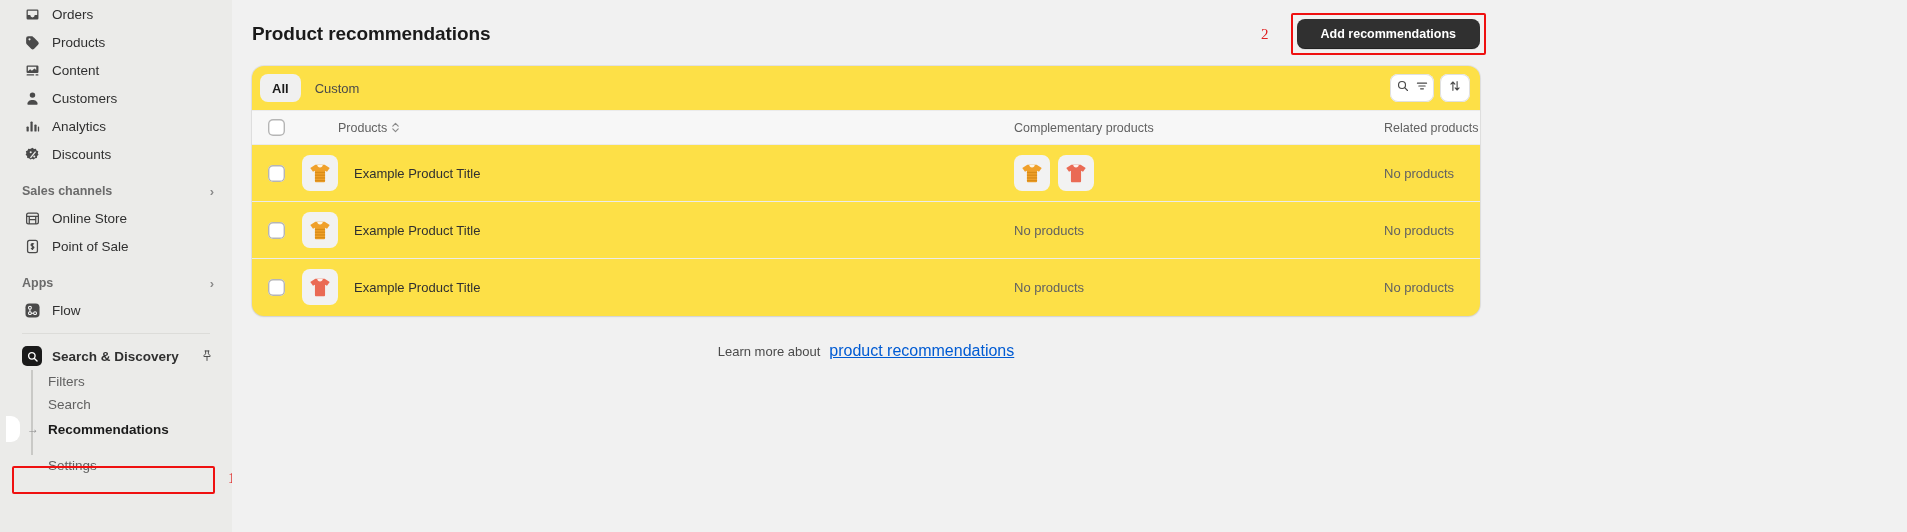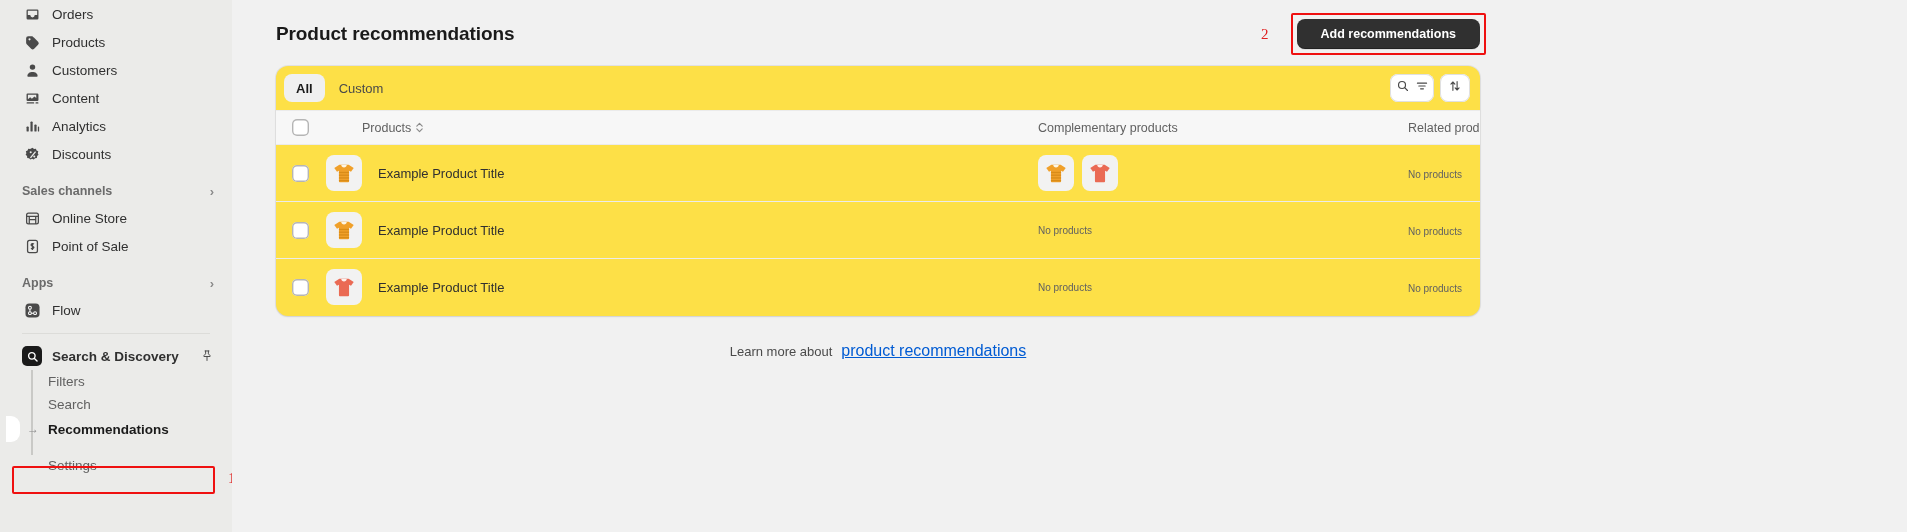--- a/index.html
+++ b/index.html
@@ -3,21 +3,21 @@
 <meta charset="utf-8">
 <style>
   * { box-sizing: border-box; margin: 0; padding: 0; }
   html, body {
     width: 1907px; height: 532px;
     font-family: "Liberation Sans", sans-serif;
     background: #f1f1f1;
     overflow: hidden;
     -webkit-font-smoothing: antialiased;
   }
-  .app { display: flex; width: 1522px; height: 532px; gap: 24px; }
+  .app { display: flex; width: 1522px; height: 532px; }
 
   
   .sidebar {
     width: 232px; min-width: 232px; height: 532px;
     background: #ebebe9;
     padding: 0 8px;
     position: relative;
     overflow: hidden;
   }
   .nav-item {
@@ -163,21 +163,21 @@
   .thumb {
     width: 36px; height: 36px; border-radius: 8px; background: #f2f2f2;
     display: flex; align-items: center; justify-content: center;
     overflow: hidden; flex: none;
   }
   .thumb svg { display: block; }
   .prod-title { font-size: 13px; color: #303030; }
 
   .comp-cell { padding-left: 14px; display: flex; align-items: center; gap: 8px; }
   .rel-cell { padding-left: 14px; }
-  .muted { color: #616161; font-size: 10px; }
+  .muted { color: #616161; font-size: 13px; }
   .foot-wrap { text-align: center; padding-top: 26px; }
   .link { color: #005bd3; text-decoration: underline; cursor: pointer; }
 </style>
 </head>
 <body>
 
 <div class="app">
 
   <div class="sidebar">
 
@@ -190,39 +190,39 @@
         </span>
         <span>Orders</span>
       </div>
       <div class="nav-item">
         <span class="nav-icon">
           <svg width="17" height="17" viewBox="0 0 20 20" fill="currentColor">
               <path d="M10.3 2.5H5a2.5 2.5 0 0 0-2.5 2.5v5.3c0 .67.26 1.3.73 1.77l5.2 5.2a2.5 2.5 0 0 0 3.54 0l4.6-4.6a2.5 2.5 0 0 0 0-3.54l-5.2-5.2a2.5 2.5 0 0 0-1.07-.43ZM6.5 7.5a1.25 1.25 0 1 1 0-2.5 1.25 1.25 0 0 1 0 2.5Z"></path>
             </svg>
         </span>
         <span>Products</span>
-      </div>
-      <div class="nav-item">
-        <span class="nav-icon">
-          <svg width="17" height="17" viewBox="0 0 20 20" fill="currentColor">
-              <circle cx="10" cy="6" r="3.2"></circle>
-              <path d="M4 16.5c0-2.8 2.7-4.6 6-4.6s6 1.8 6 4.6a.9.9 0 0 1-.9.9H4.9a.9.9 0 0 1-.9-.9Z"></path>
-            </svg>
-        </span>
-        <span>Customers</span>
       </div>
       <div class="nav-item">
         <span class="nav-icon">
           <svg width="17" height="17" viewBox="0 0 20 20" fill="currentColor">
               <path d="M3 5.3A1.3 1.3 0 0 1 4.3 4h11.4A1.3 1.3 0 0 1 17 5.3v6.4a1.3 1.3 0 0 1-1.3 1.3H4.3A1.3 1.3 0 0 1 3 11.7V5.3Zm1.6.2v5.3l2.6-2.3 2.1 1.9 3-2.9 2.1 2V5.5H4.6Z"></path>
               <rect x="3" y="14.5" width="9" height="1.5" rx=".7"></rect>
               <rect x="13.5" y="14.5" width="3.5" height="1.5" rx=".7"></rect>
             </svg>
         </span>
         <span>Content</span>
+      </div>
+      <div class="nav-item">
+        <span class="nav-icon">
+          <svg width="17" height="17" viewBox="0 0 20 20" fill="currentColor">
+              <circle cx="10" cy="6" r="3.2"></circle>
+              <path d="M4 16.5c0-2.8 2.7-4.6 6-4.6s6 1.8 6 4.6a.9.9 0 0 1-.9.9H4.9a.9.9 0 0 1-.9-.9Z"></path>
+            </svg>
+        </span>
+        <span>Customers</span>
       </div>
       <div class="nav-item">
         <span class="nav-icon">
           <svg width="17" height="17" viewBox="0 0 20 20" fill="currentColor">
               <rect x="3" y="10" width="2.6" height="6" rx="1"></rect>
               <rect x="7.6" y="4" width="2.6" height="12" rx="1"></rect>
               <rect x="12.2" y="7.5" width="2.6" height="8.5" rx="1"></rect>
               <rect x="16.3" y="10" width="1.5" height="6" rx=".7"></rect>
             </svg>
         </span>

